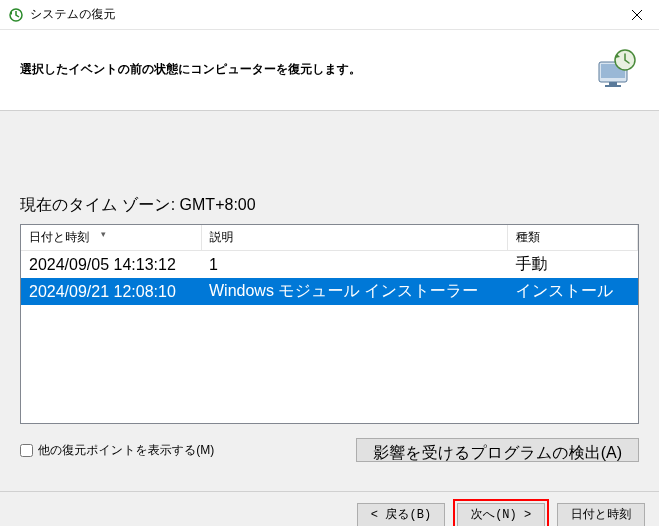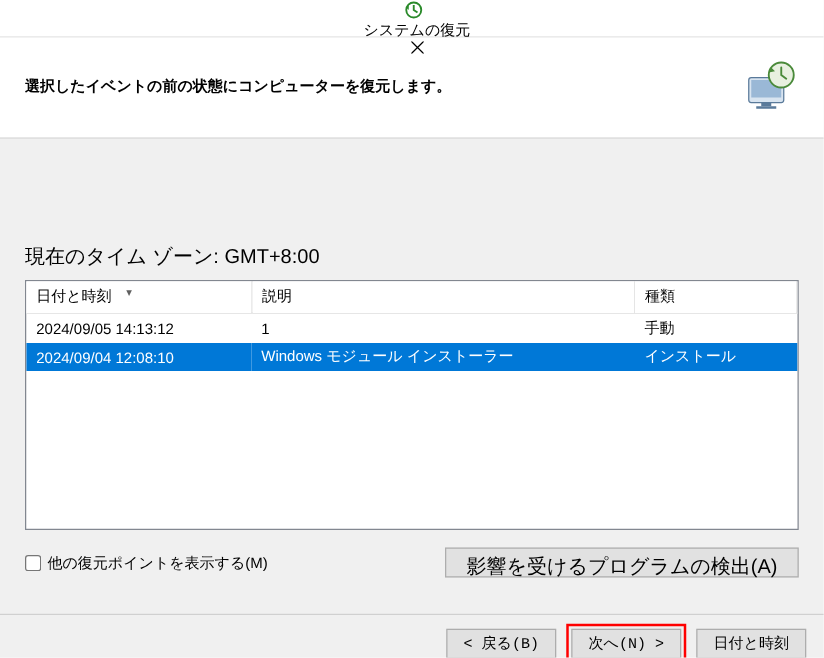--- a/index.html
+++ b/index.html
@@ -10,21 +10,20 @@
       width: 659px;
       height: 526px;
       overflow: hidden;
     }
     .titlebar {
       height: 30px;
       display: flex;
       align-items: center;
       padding: 0 0 0 8px;
       border-bottom: 1px solid #e5e5e5;
-      flex-direction: column;
     }
     .titlebar-icon {
       width: 16px; height: 16px;
       margin-right: 6px;
       display: flex;
       align-items: center;
       justify-content: center;
     }
     .titlebar-title { flex: 1; font-size: 12px; }
     .close-btn {
@@ -80,21 +79,21 @@
     }
     .table th .sort-indicator {
       position: absolute;
       left: 80px;
       top: 4px;
       font-size: 9px;
       color: #606060;
     }
     .table td {
       padding: 3px 8px;
-      font-size: 12px;
+      font-size: 16px;
       white-space: nowrap;
       overflow: hidden;
     }
     .table tr.selected td {
       background: #0078d7;
       color: #fff;
     }
     .col-date { width: 180px; }
     .col-desc { width: auto; }
     .col-type { width: 130px; }
@@ -201,21 +200,21 @@
           </th>
         </tr>
       </thead>
       <tbody id="table-body">
           <tr>
             <td>2024/09/05 14:13:12</td>
             <td>1</td>
             <td>手動</td>
           </tr>
           <tr class="selected">
-            <td>2024/09/04 12:08:10</td>
+            <td>2024/09/21 12:08:10</td>
             <td>Windows モジュール インストーラー</td>
             <td>インストール</td>
           </tr>
         </tbody>
     </table>
   </div>
 
   <div class="below-table">
     <label class="checkbox-wrap">
       <input type="checkbox" style="">

